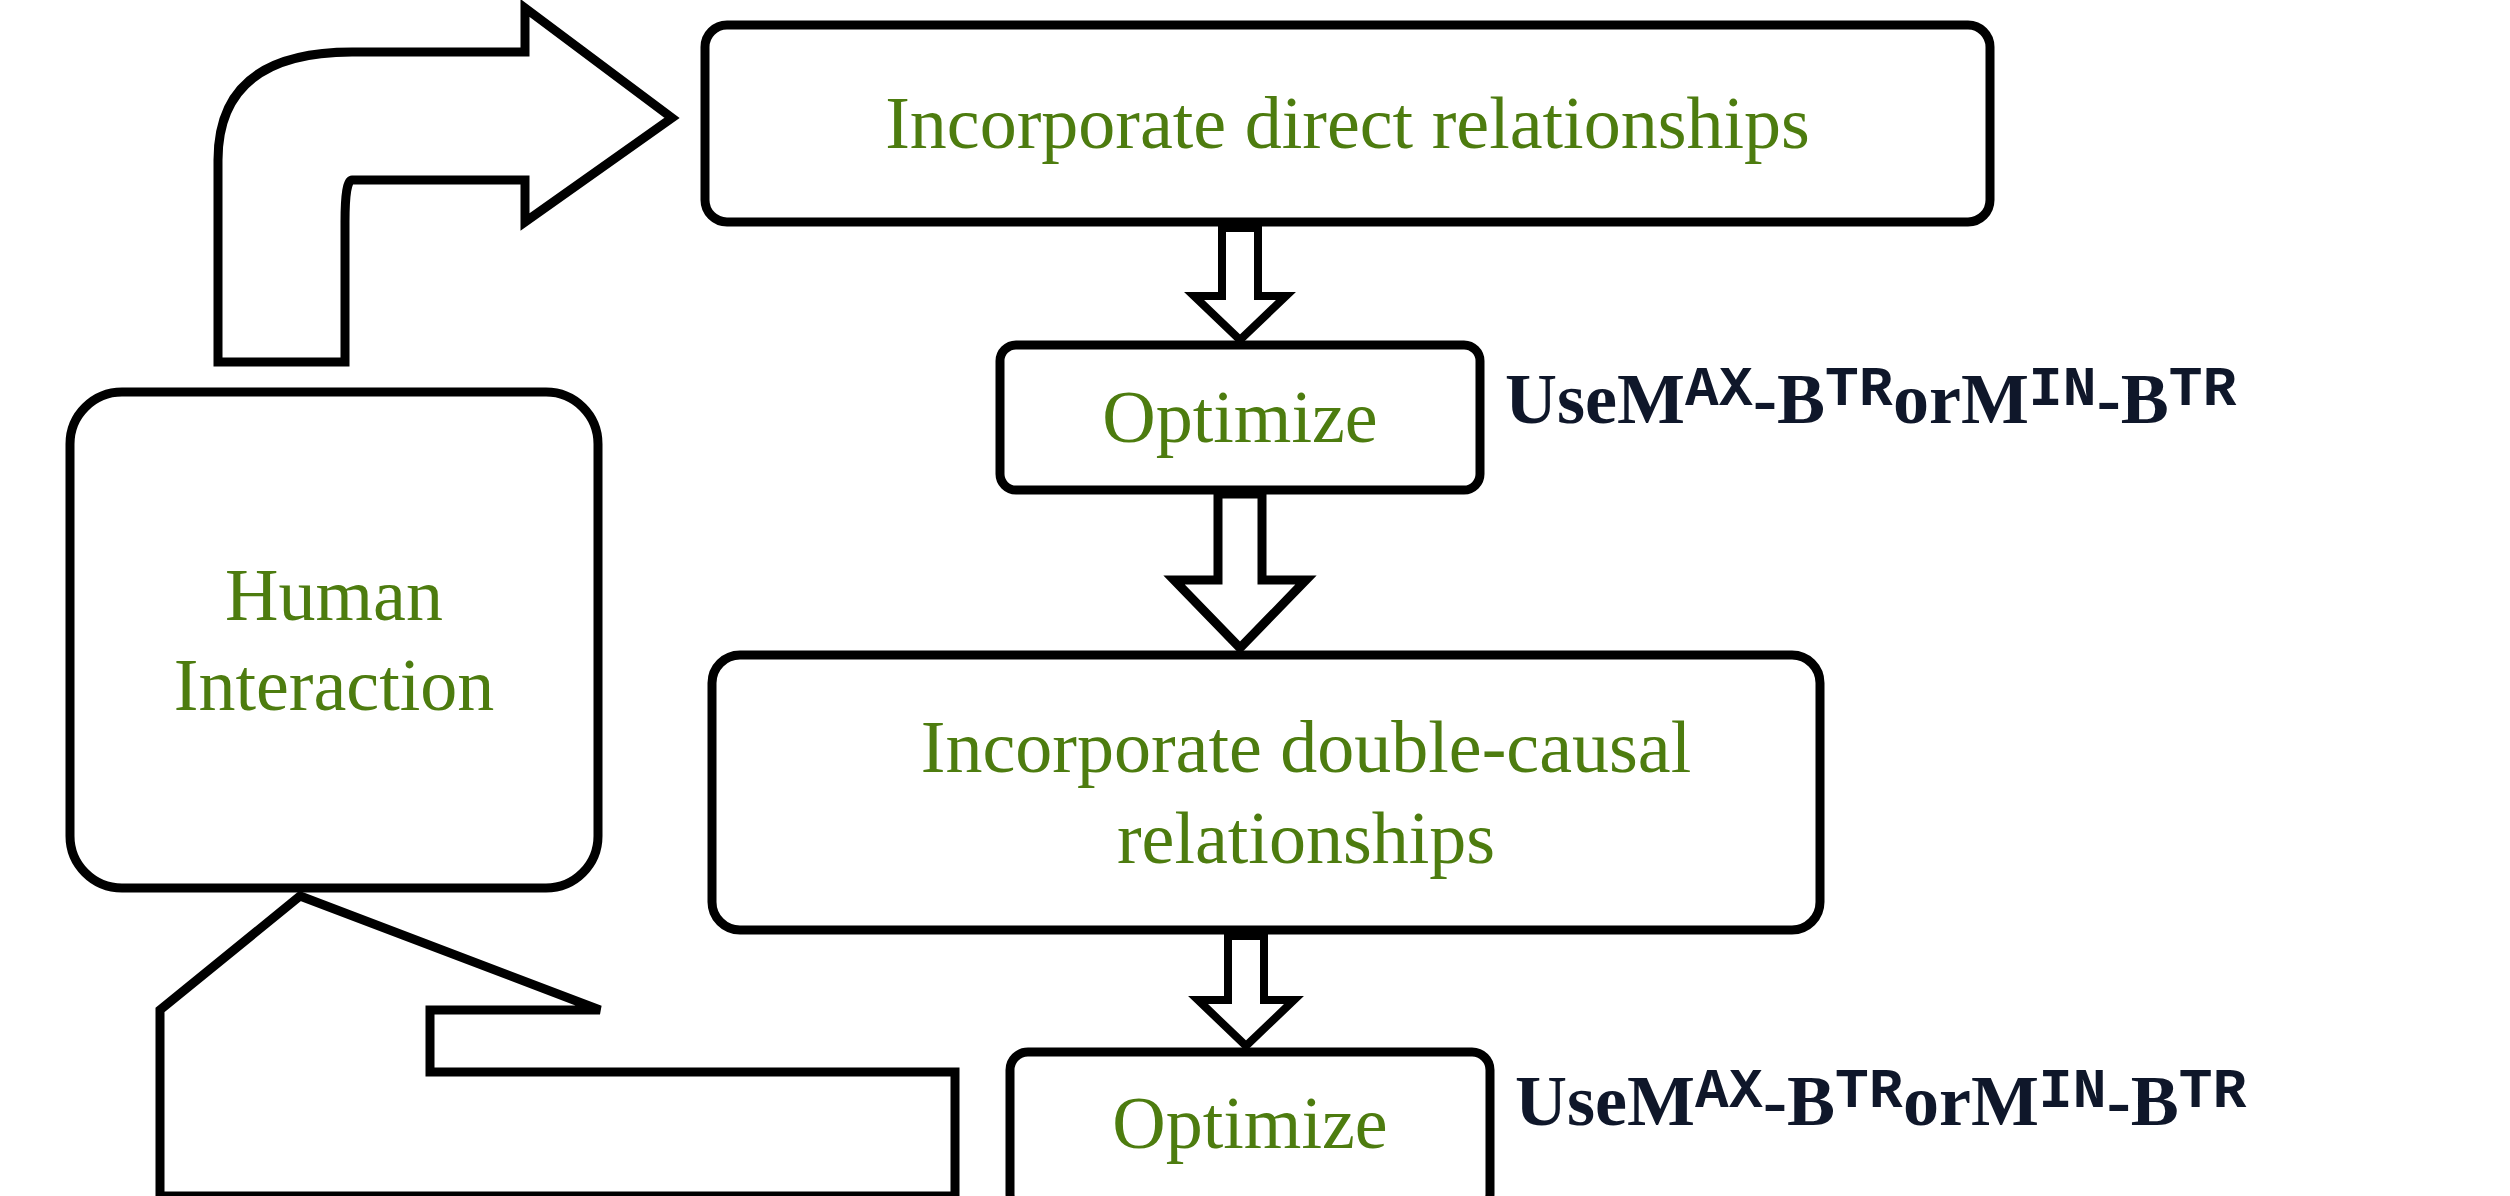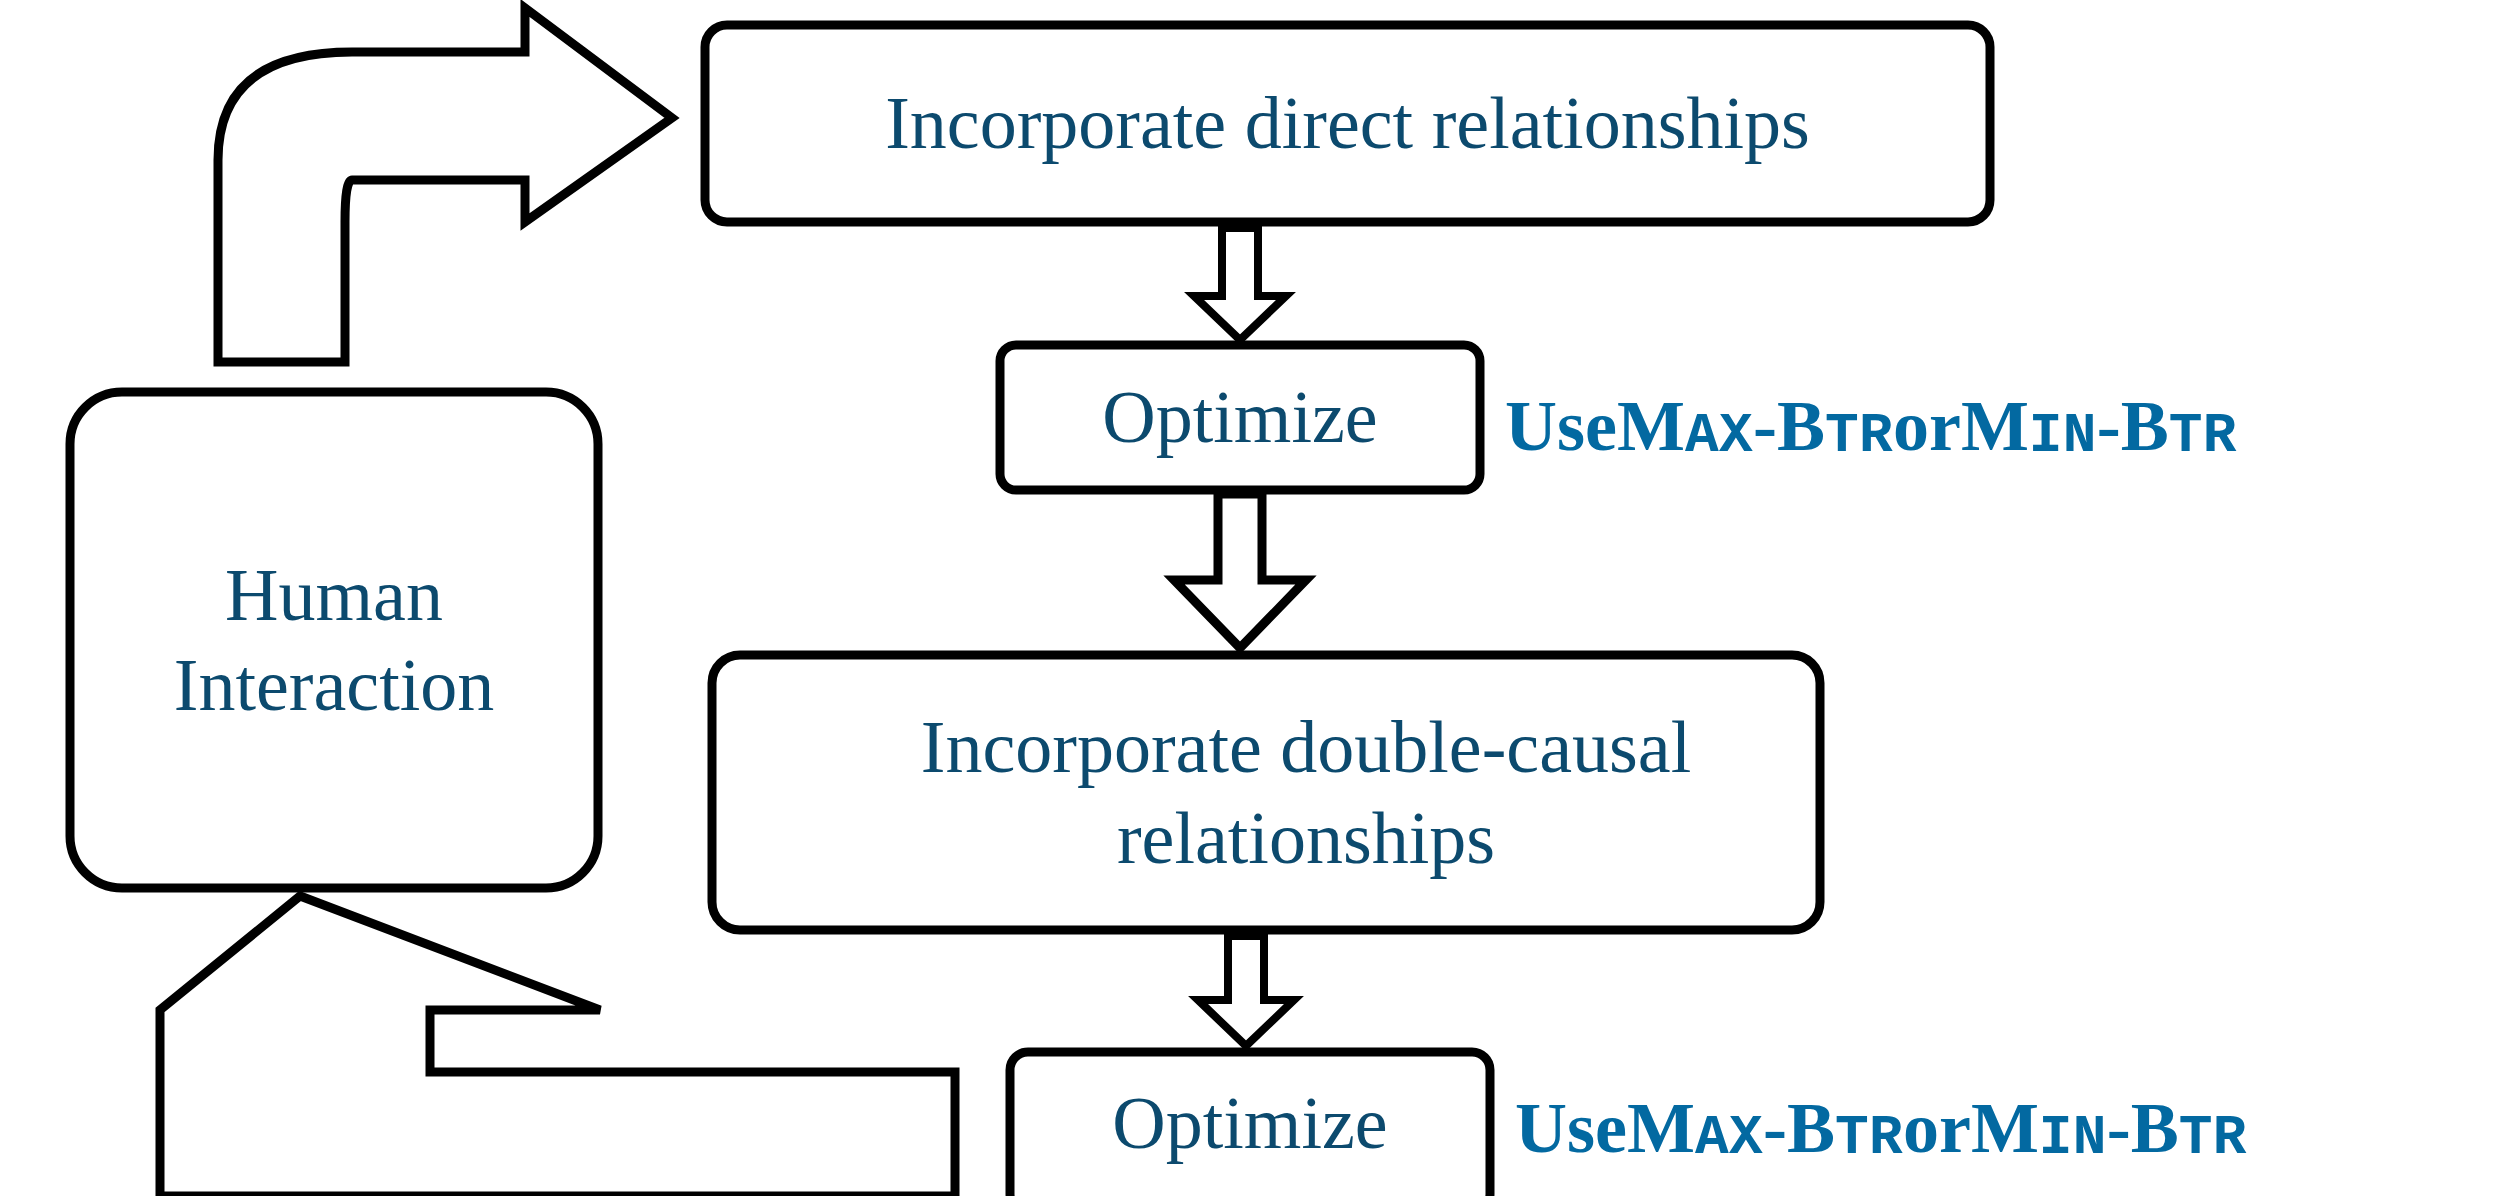--- a/index.html
+++ b/index.html
@@ -38,32 +38,32 @@
     stroke: #000000;
     stroke-width: 8;
     stroke-linejoin: miter;
   }
   .box-label {
     position: absolute;
     display: flex;
     align-items: center;
     justify-content: center;
     text-align: center;
-    color: #0c4a6e;
+    color: #4d7c0f;
     font-family: "Liberation Serif", "DejaVu Serif", serif;
     font-weight: 400;
     line-height: 1.22;
     white-space: pre-line;
     pointer-events: none;
   }
   .side-note {
     position: absolute;
     display: flex;
-    align-items: flex-end;
-    color: #0369a1;
+    align-items: flex-start;
+    color: #0f172a;
     font-family: "Liberation Serif", "DejaVu Serif", serif;
     font-weight: 700;
     white-space: nowrap;
   }
   .side-note .sc {
     font-size: 0.78em;
     letter-spacing: 0.005em;
     font-family: Liberation Mono, monospace;
   }
   

